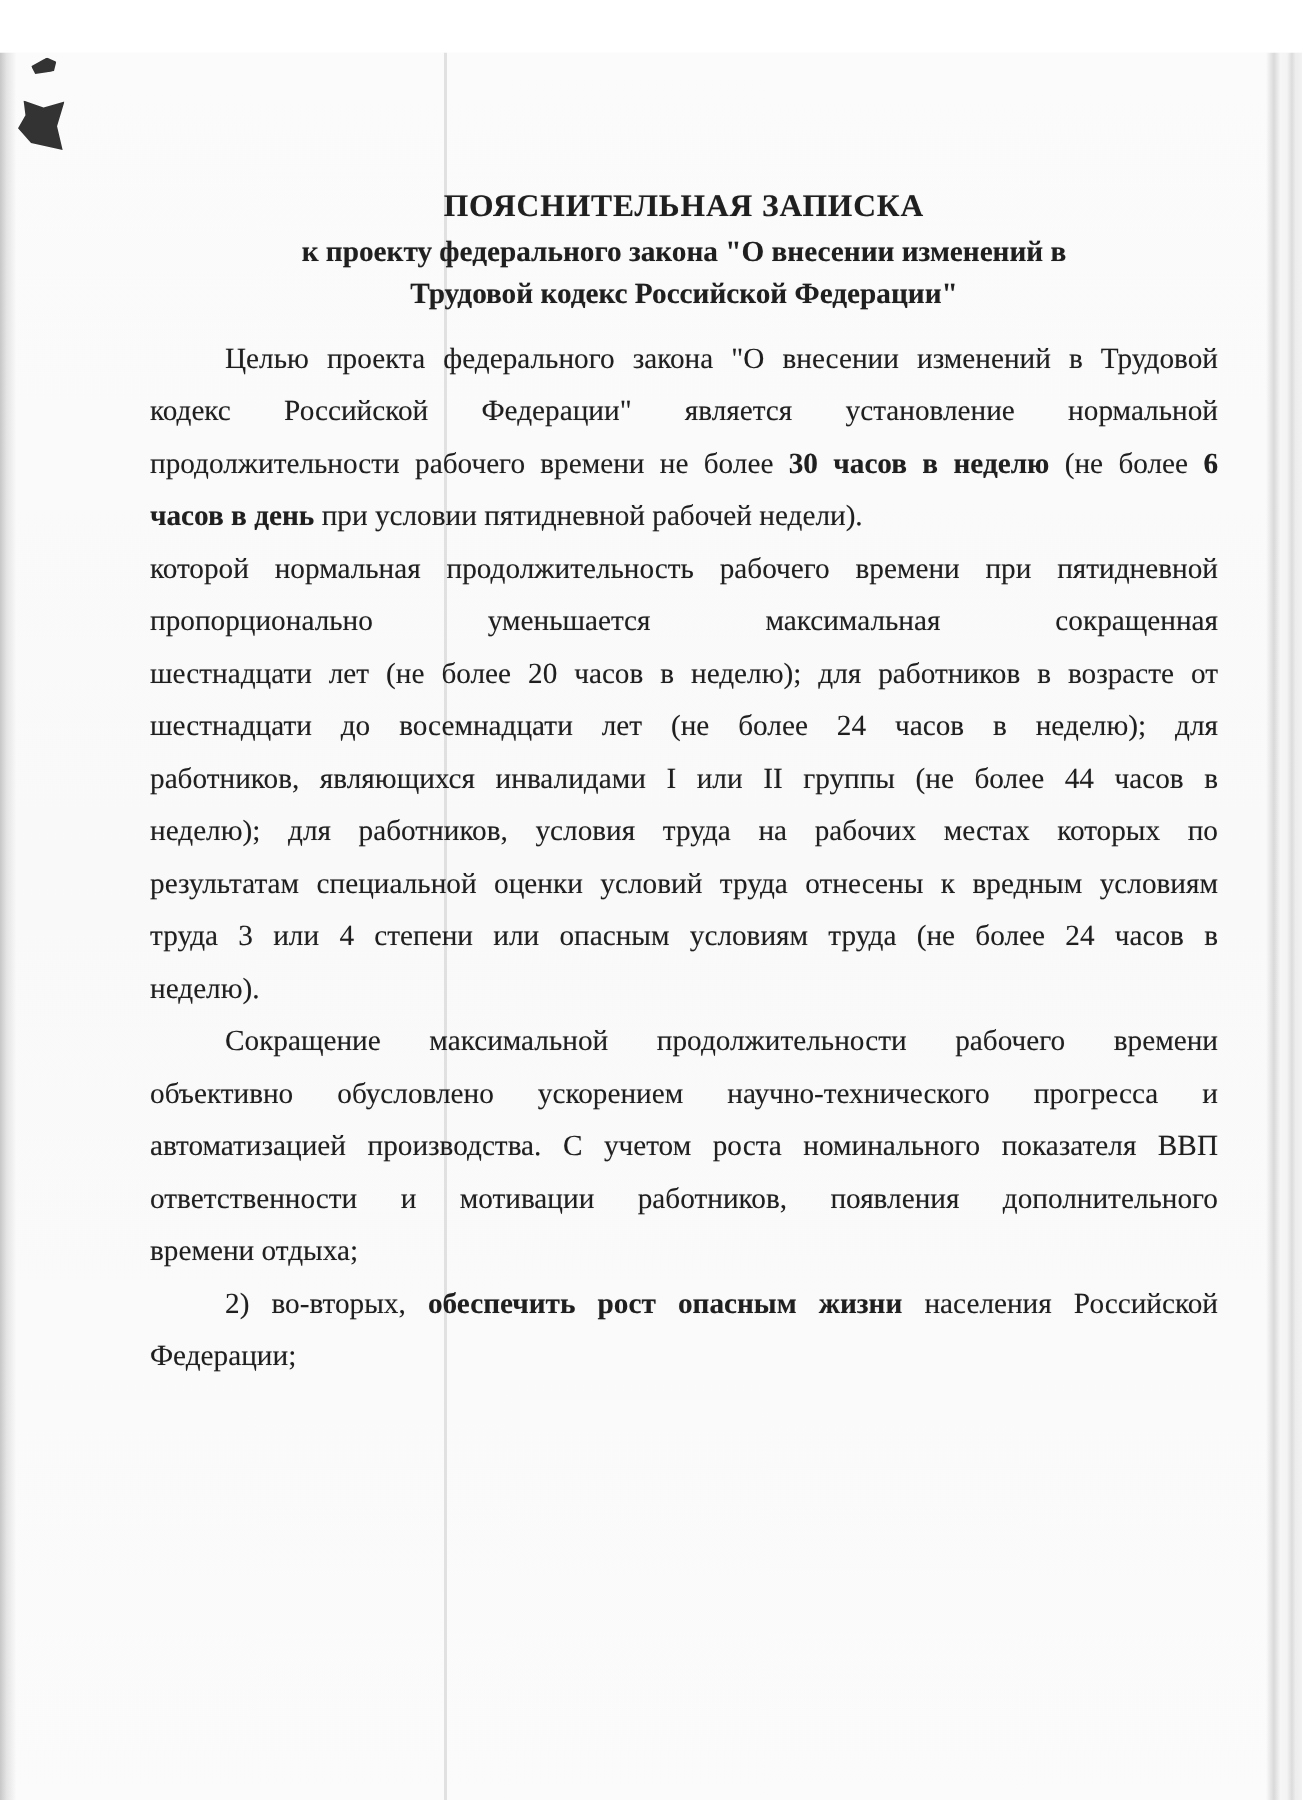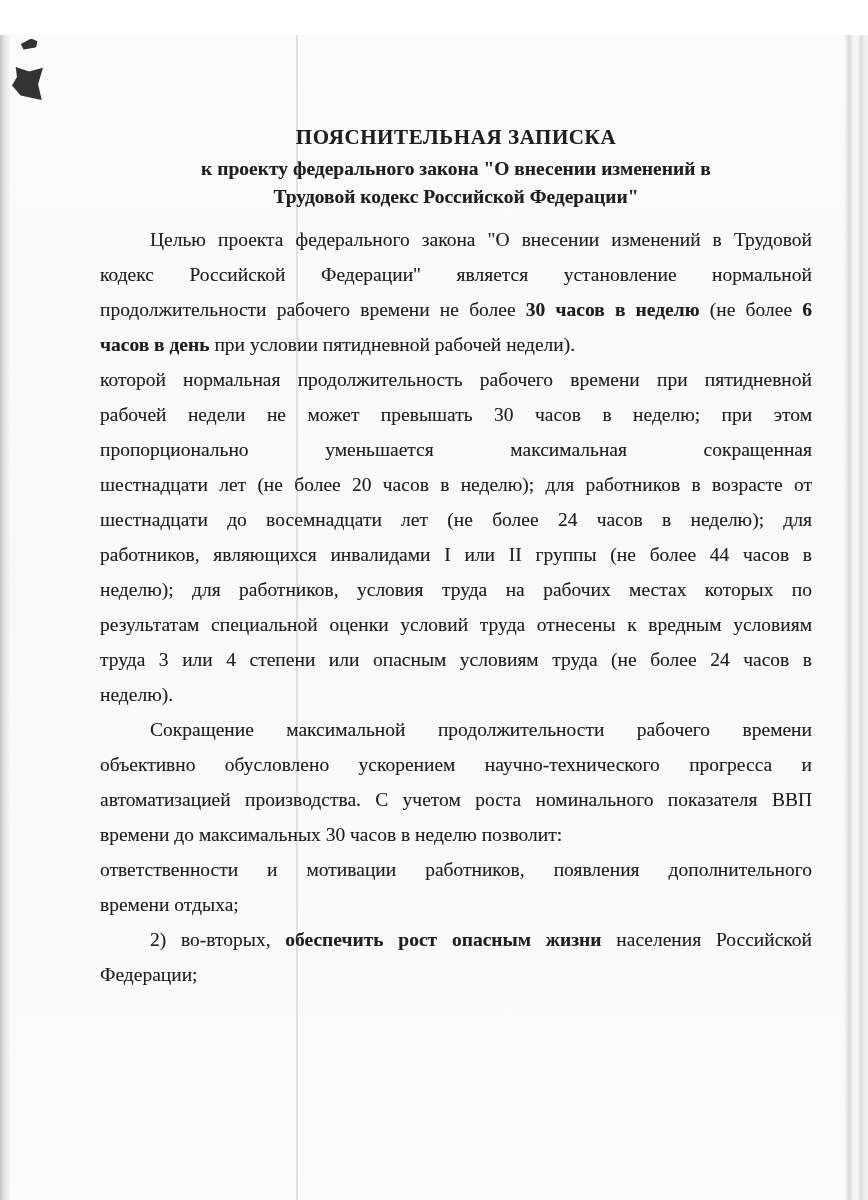--- a/index.html
+++ b/index.html
@@ -91,31 +91,29 @@
     <div>к проекту федерального закона "О внесении изменений в</div>
     <div>Трудовой кодекс Российской Федерации"</div>
   </div>
 
   <div class="doc-body">
       <div class="line ind"><span>Целью проекта федерального закона "О внесении изменений в Трудовой</span></div>
       <div class="line"><span>кодекс Российской Федерации" является установление нормальной</span></div>
       <div class="line"><span>продолжительности рабочего времени не более </span><span class="b">30 часов в неделю</span><span> (не более </span><span class="b">6</span></div>
       <div class="line last"><span class="b">часов в день</span><span> при условии пятидневной рабочей недели).</span></div>
       <div class="line"><span>которой нормальная продолжительность рабочего времени при пятидневной</span></div>
-      <div class="line"><span>рабочей недели не может превышать 30 часов в неделю; при этом</span></div>
       <div class="line"><span>пропорционально уменьшается максимальная сокращенная</span></div>
       <div class="line"><span>шестнадцати лет (не более 20 часов в неделю); для работников в возрасте от</span></div>
       <div class="line"><span>шестнадцати до восемнадцати лет (не более 24 часов в неделю); для</span></div>
       <div class="line"><span>работников, являющихся инвалидами I или II группы (не более 44 часов в</span></div>
       <div class="line"><span>неделю); для работников, условия труда на рабочих местах которых по</span></div>
       <div class="line"><span>результатам специальной оценки условий труда отнесены к вредным условиям</span></div>
       <div class="line"><span>труда 3 или 4 степени или опасным условиям труда (не более 24 часов в</span></div>
       <div class="line last"><span>неделю).</span></div>
       <div class="line ind"><span>Сокращение максимальной продолжительности рабочего времени</span></div>
       <div class="line"><span>объективно обусловлено ускорением научно-технического прогресса и</span></div>
       <div class="line"><span>автоматизацией производства. С учетом роста номинального показателя ВВП</span></div>
-      <div class="line last"><span>времени до максимальных 30 часов в неделю позволит:</span></div>
       <div class="line"><span>ответственности и мотивации работников, появления дополнительного</span></div>
       <div class="line last"><span>времени отдыха;</span></div>
       <div class="line ind"><span>2) во-вторых, </span><span class="b">обеспечить рост опасным жизни</span><span> населения Российской</span></div>
       <div class="line last"><span>Федерации;</span></div>
     </div>
 </div>
 
 </body></html>

